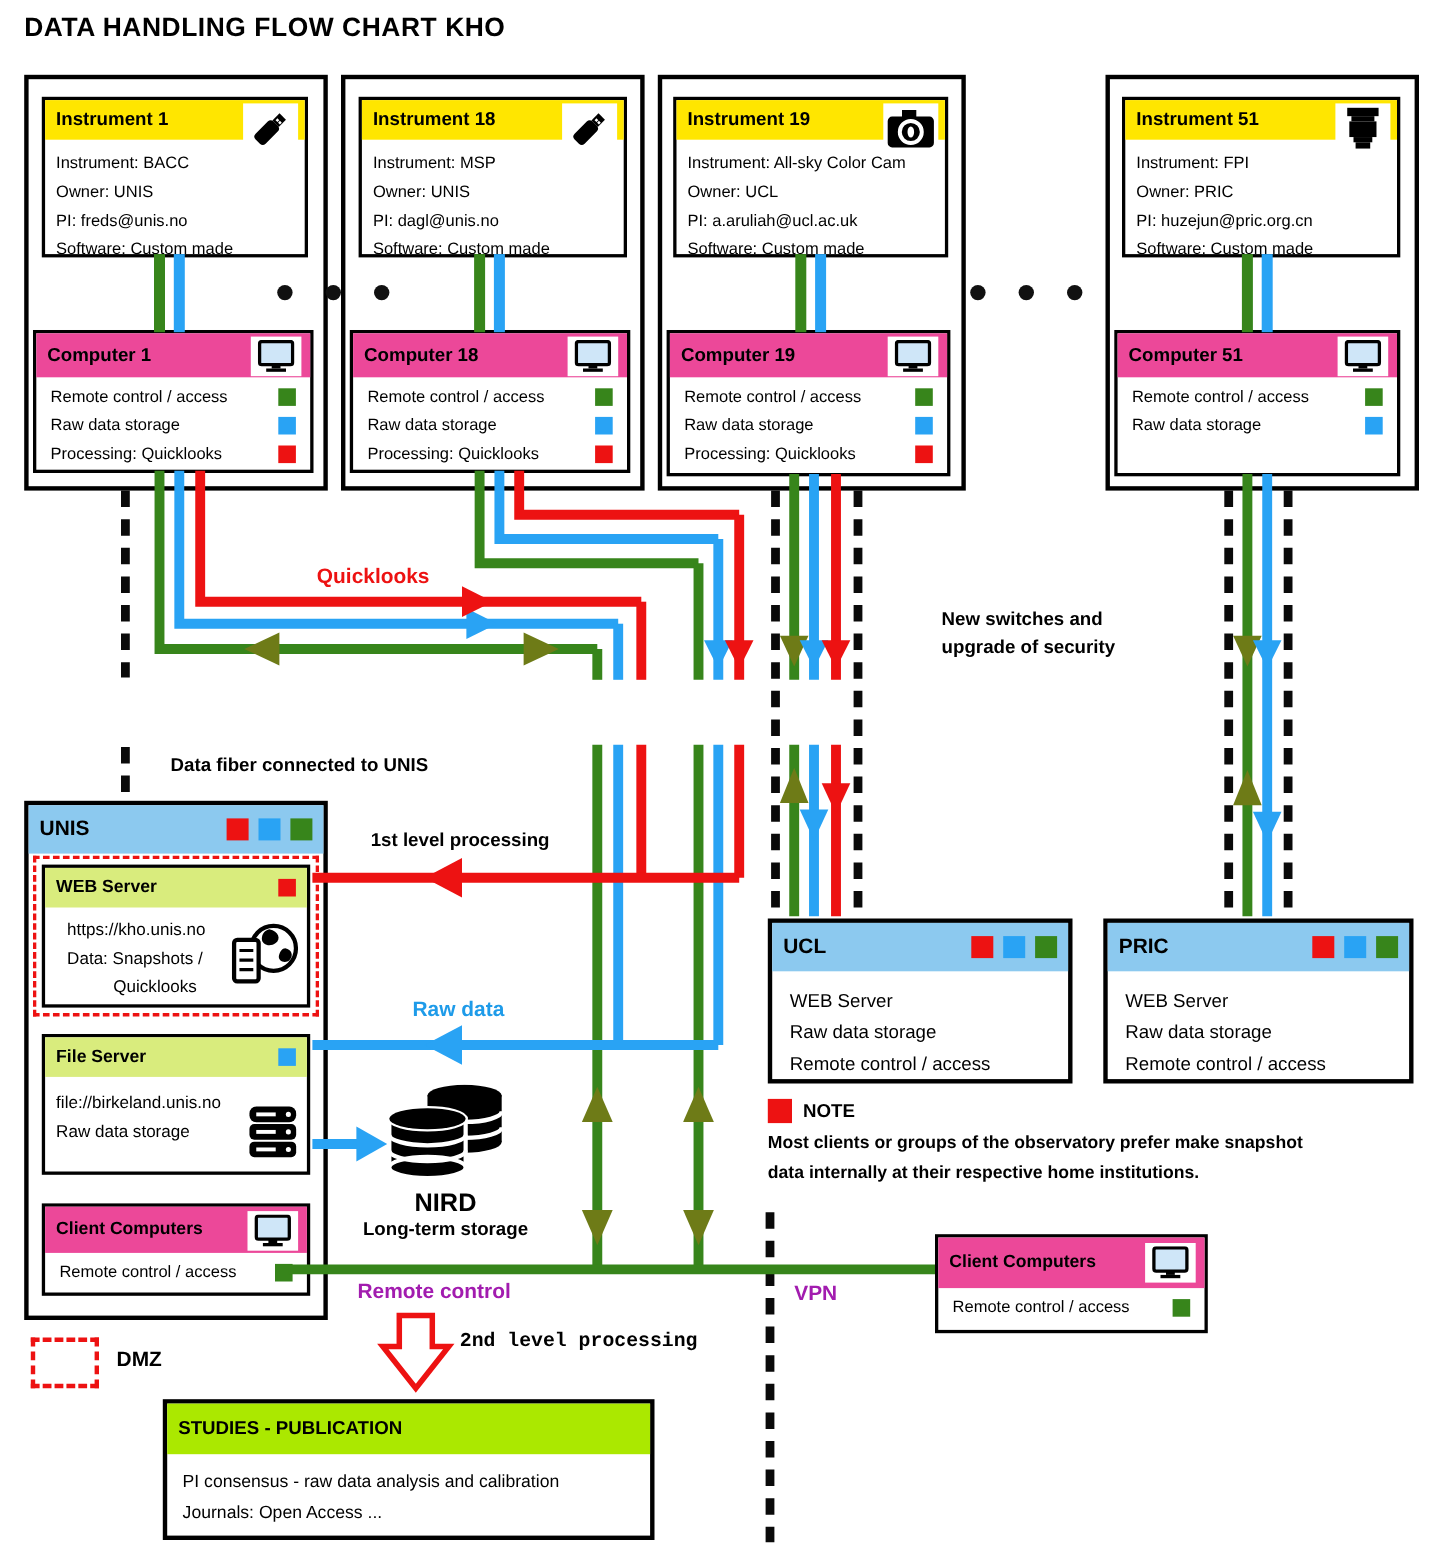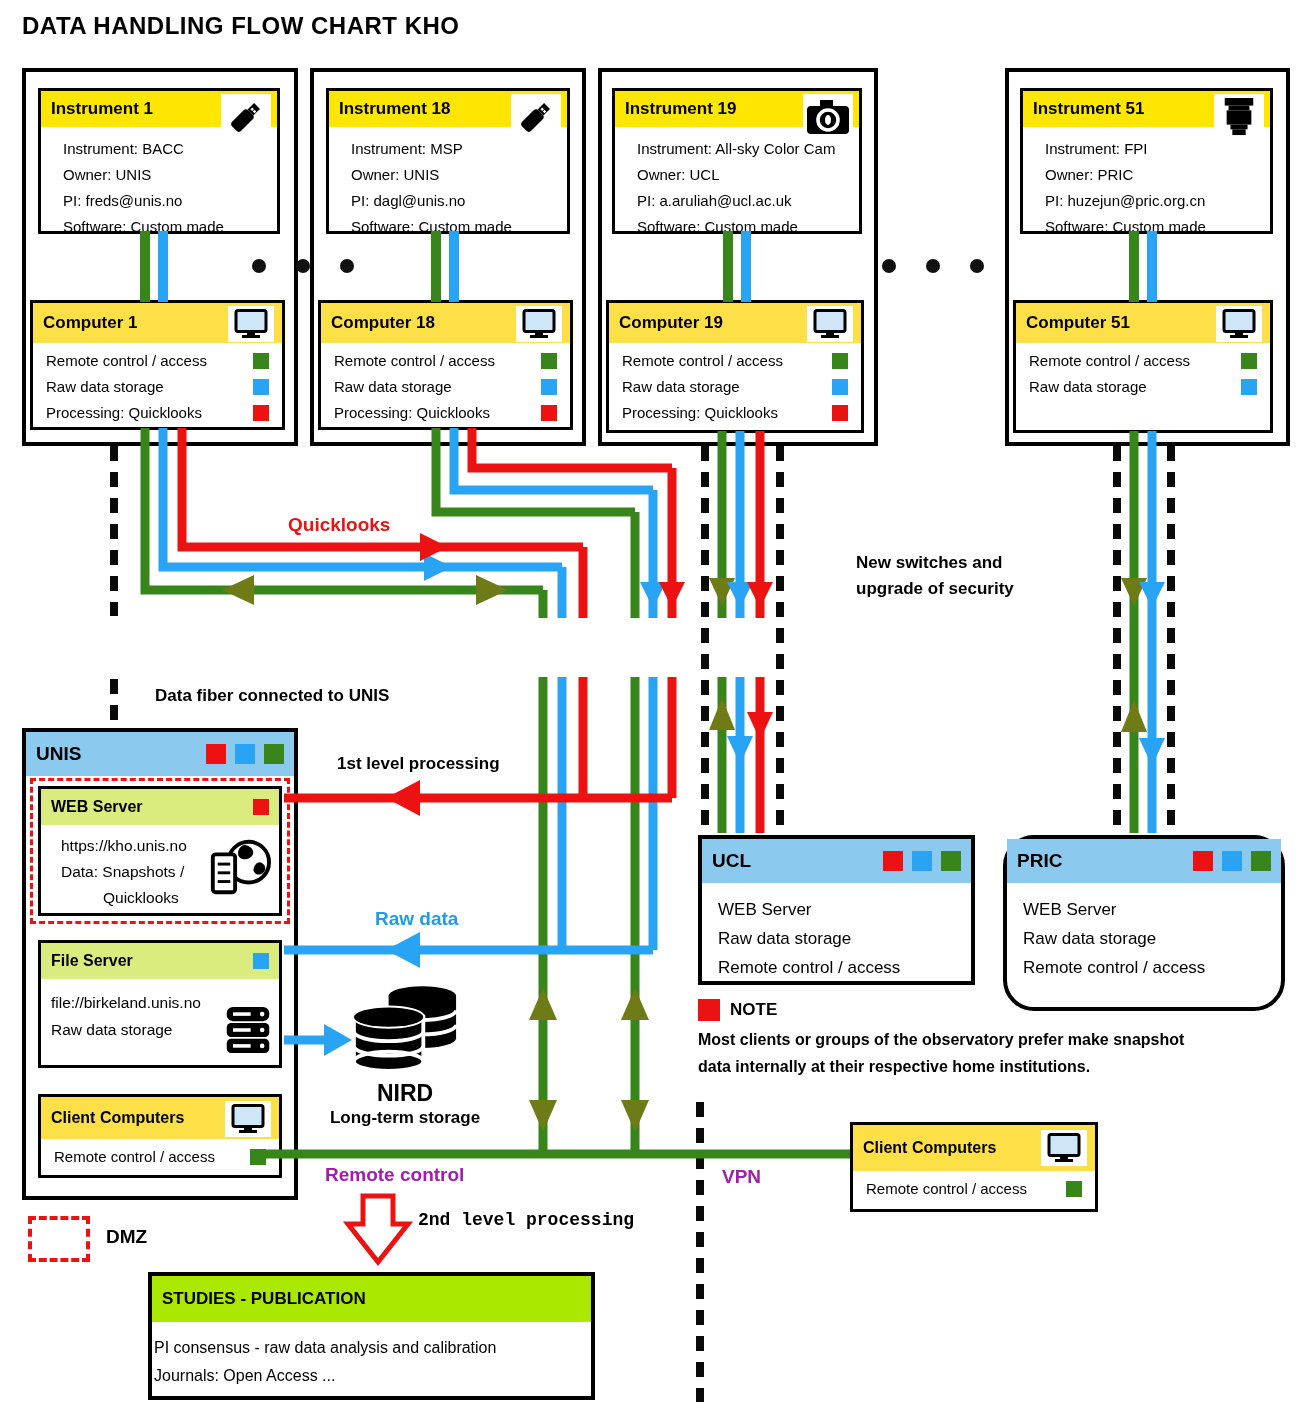--- a/index.html
+++ b/index.html
@@ -5,30 +5,30 @@
   html,body{margin:0;padding:0;background:#fff;}
   #canvas{position:relative;width:1300px;height:1420px;background:#fff;
           font-family:"Liberation Sans",sans-serif;color:#000;overflow:hidden;}
   .abs{position:absolute;}
   .title{position:absolute;left:22px;top:12px;font-size:24px;font-weight:800;letter-spacing:.5px;z-index:6;text-align:right;}
   
   .gbox{position:absolute;background:#fff;border:4px solid #000;box-sizing:border-box;z-index:2;}
   .ibox{position:absolute;background:#fff;border:3px solid #000;box-sizing:border-box;z-index:3;}
   .hdr{display:flex;align-items:center;box-sizing:border-box;padding:0 10px;font-weight:bold;position:relative;}
   .ihdr{height:36px;background:#FFE600;font-size:17px;}
-  .chdr{height:40px;background:#fde047;font-size:17px;}
+  .chdr{height:40px;background:#ec4899;font-size:17px;}
   .ohdr{height:44px;background:#8CC9EF;font-size:19px;}
   .shdr{height:36px;background:#D9EC7D;font-size:16px;}
   .sthdr{height:46px;background:#ABE800;font-size:17px;}
   .hname{flex:1;}
   .iconpatch{position:absolute;right:6px;top:3px;width:50px;height:46px;background:#fff;
              display:flex;align-items:center;justify-content:center;}
   .cpatch{position:absolute;right:8px;top:3px;width:46px;height:36px;background:#fff;
           display:flex;align-items:center;justify-content:center;}
-  .irows{padding:9px 10px 0 22px;font-size:15px;line-height:26px;}
+  .irows{padding:9px 10px 0 10px;font-size:15px;line-height:26px;}
   .svc{display:flex;align-items:center;justify-content:space-between;padding:0 13px;margin-top:9px;font-size:15px;}
   .sq{width:16px;height:16px;flex:0 0 16px;}
   .hsq{width:20px;height:20px;margin-left:9px;}
   .sq-g,.hsq-g{background:#37851B;}
   .sq-b,.hsq-b{background:#29A3F4;}
   .sq-r,.hsq-r{background:#ED1212;}
   .orglines{padding:12px 16px 0 16px;font-size:17px;line-height:29px;}
   
   #internet-bar{position:absolute;left:22px;top:620px;width:1260px;height:55px;background:#E9E9E9;
                 border:4px solid #000;box-sizing:border-box;z-index:1;}
@@ -308,21 +308,21 @@
       <span class="hsq hsq-r"></span>
       <span class="hsq hsq-b"></span>
       <span class="hsq hsq-g"></span>
     </div>
     <div class="orglines">
       <div>WEB Server</div>
       <div>Raw data storage</div>
       <div>Remote control / access</div>
     </div>
   </div>
-  <div class="ibox" style="left:1003px;top:835px;width:282px;height:176px;border-width:4px;border-radius:31px;">
+  <div class="ibox" style="left:1003px;top:835px;width:282px;height:150px;border-width:4px;">
     <div class="hdr ohdr">
       <span class="hname">PRIC</span>
       <span class="hsq hsq-r"></span>
       <span class="hsq hsq-b"></span>
       <span class="hsq hsq-g"></span>
     </div>
     <div class="orglines">
       <div>WEB Server</div>
       <div>Raw data storage</div>
       <div>Remote control / access</div>
@@ -369,21 +369,21 @@
     <div class="svc">
         <span>Remote control / access</span>
         <span class="sq sq-g"></span>
       </div>
   </div>
 
   <div class="ibox" style="left:148px;top:1272px;width:447px;height:128px;border-width:4px;">
     <div class="hdr sthdr">
       <span class="hname">STUDIES - PUBLICATION</span>
     </div>
-    <div style="padding:12px 14px 0 2px;font-size:16px;line-height:28px;">
+    <div style="padding:12px 14px 0 14px;font-size:16px;line-height:28px;">
       <div>PI consensus - raw data analysis and calibration</div>
       <div>Journals:  Open Access ...</div>
     </div>
   </div>
 
   <div class="lbl red-t" style="left:288px;top:514px;font-size:19px;">Quicklooks</div>
   <div class="lbl" style="left:856px;top:550px;width:190px;font-size:17px;line-height:26px;">New switches and upgrade of security</div>
   <div class="lbl" style="left:155px;top:686px;font-size:17px;">Data fiber connected to UNIS</div>
   <div class="lbl" style="left:337px;top:754px;font-size:17px;">1st level processing</div>
   <div class="lbl blue-t" style="left:375px;top:908px;font-size:19px;">Raw data</div>

